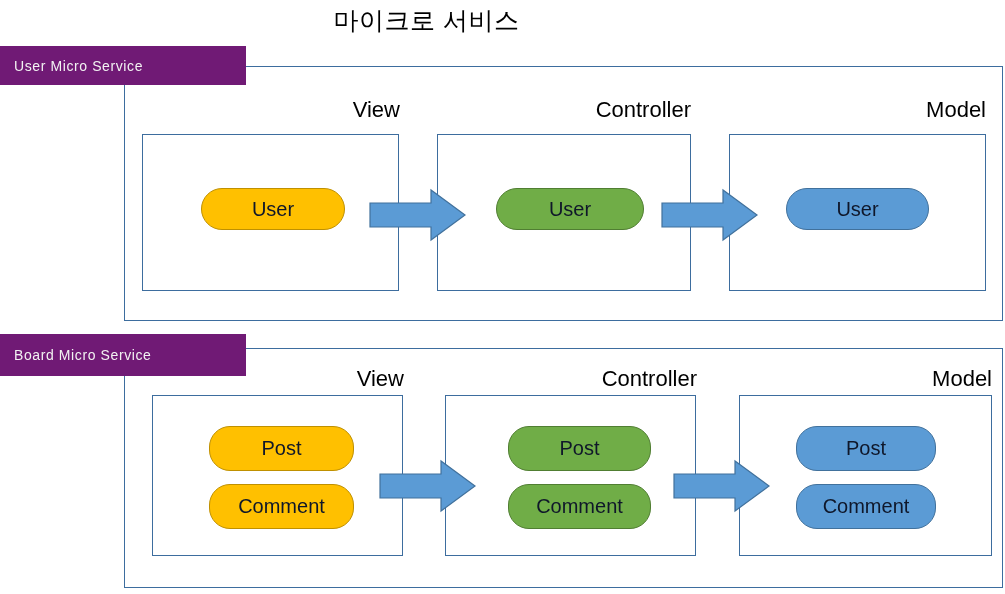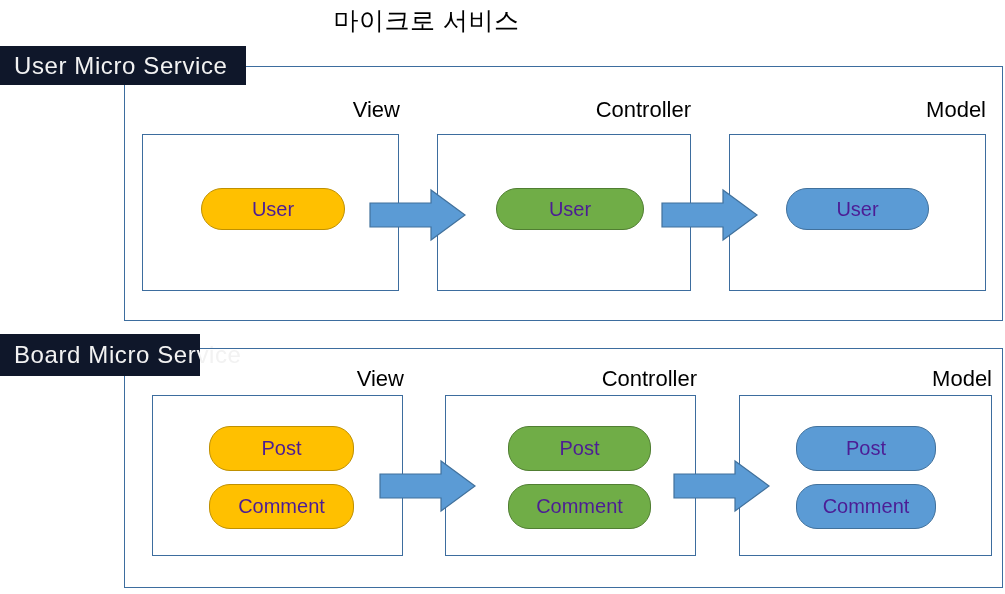--- a/index.html
+++ b/index.html
@@ -36,33 +36,33 @@
     border: 1px solid #3d6d9e;
     background: transparent;
     box-sizing: border-box;
   }
   #service-user-container   { left: 124px; top: 66px;  width: 879px; height: 255px; }
   #service-board-container  { left: 124px; top: 348px; width: 879px; height: 240px; }
 
   
   .service-badge {
     position: absolute;
-    background: #0f172a;
+    background: #701a75;
     color: #f2f2f2;
-    font-size: 24px;
+    font-size: 14px;
     font-weight: 400;
     letter-spacing: 0.6px;
     display: flex;
     align-items: center;
     padding: 0 14px;
     box-sizing: border-box;
     white-space: nowrap;
   }
   #badge-user  { left: 0px; top: 46px;  width: 246px; height: 39px; }
-  #badge-board { left: 0px; top: 334px; width: 200px; height: 42px; }
+  #badge-board { left: 0px; top: 334px; width: 246px; height: 42px; }
 
   
   .layer-heading {
     position: absolute;
     font-size: 22px;
     font-weight: 400;
     text-align: right;
     color: #000000;
     white-space: nowrap;
   }
@@ -74,21 +74,21 @@
     background: transparent;
     box-sizing: border-box;
   }
 
   
   .entity-chip {
     position: absolute;
     display: flex;
     align-items: center;
     justify-content: center;
-    color: #4c1d95;
+    color: #0f172a;
     font-size: 20px;
     font-weight: 400;
     box-sizing: border-box;
     white-space: nowrap;
     border-radius: 21px;
   }
   .chip-view       { background: #ffc000; border: 1px solid #bf9000; }
   .chip-controller { background: #70ad47; border: 1px solid #507e32; }
   .chip-model      { background: #5b9bd5; border: 1px solid #41719c; }
 

